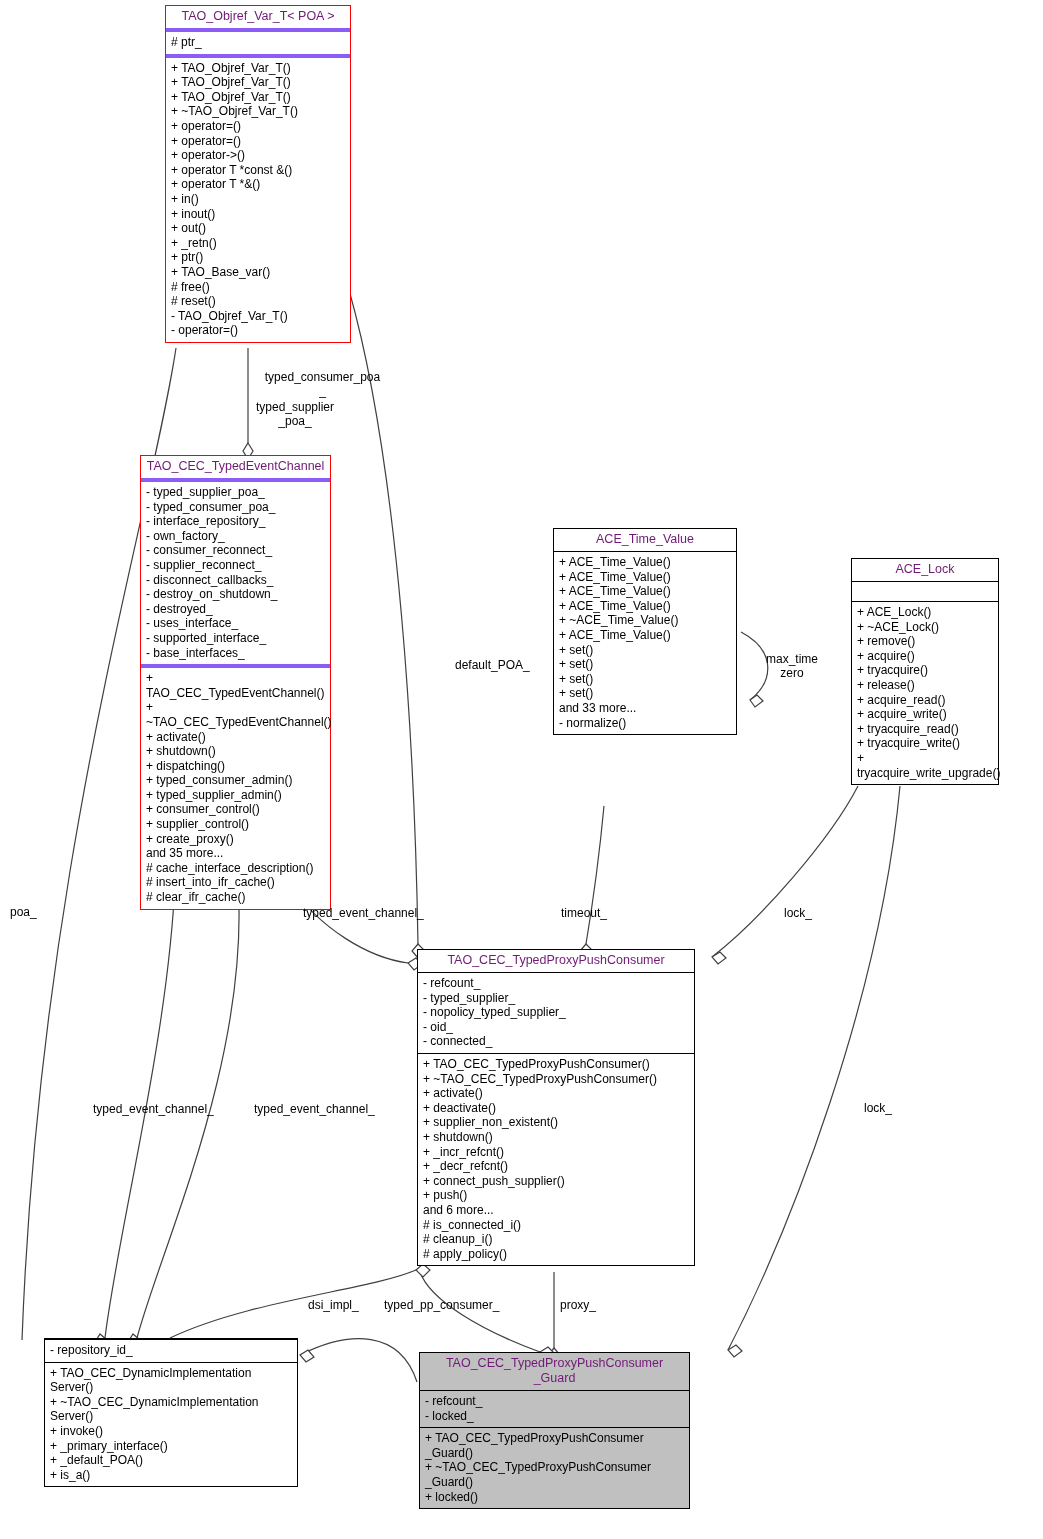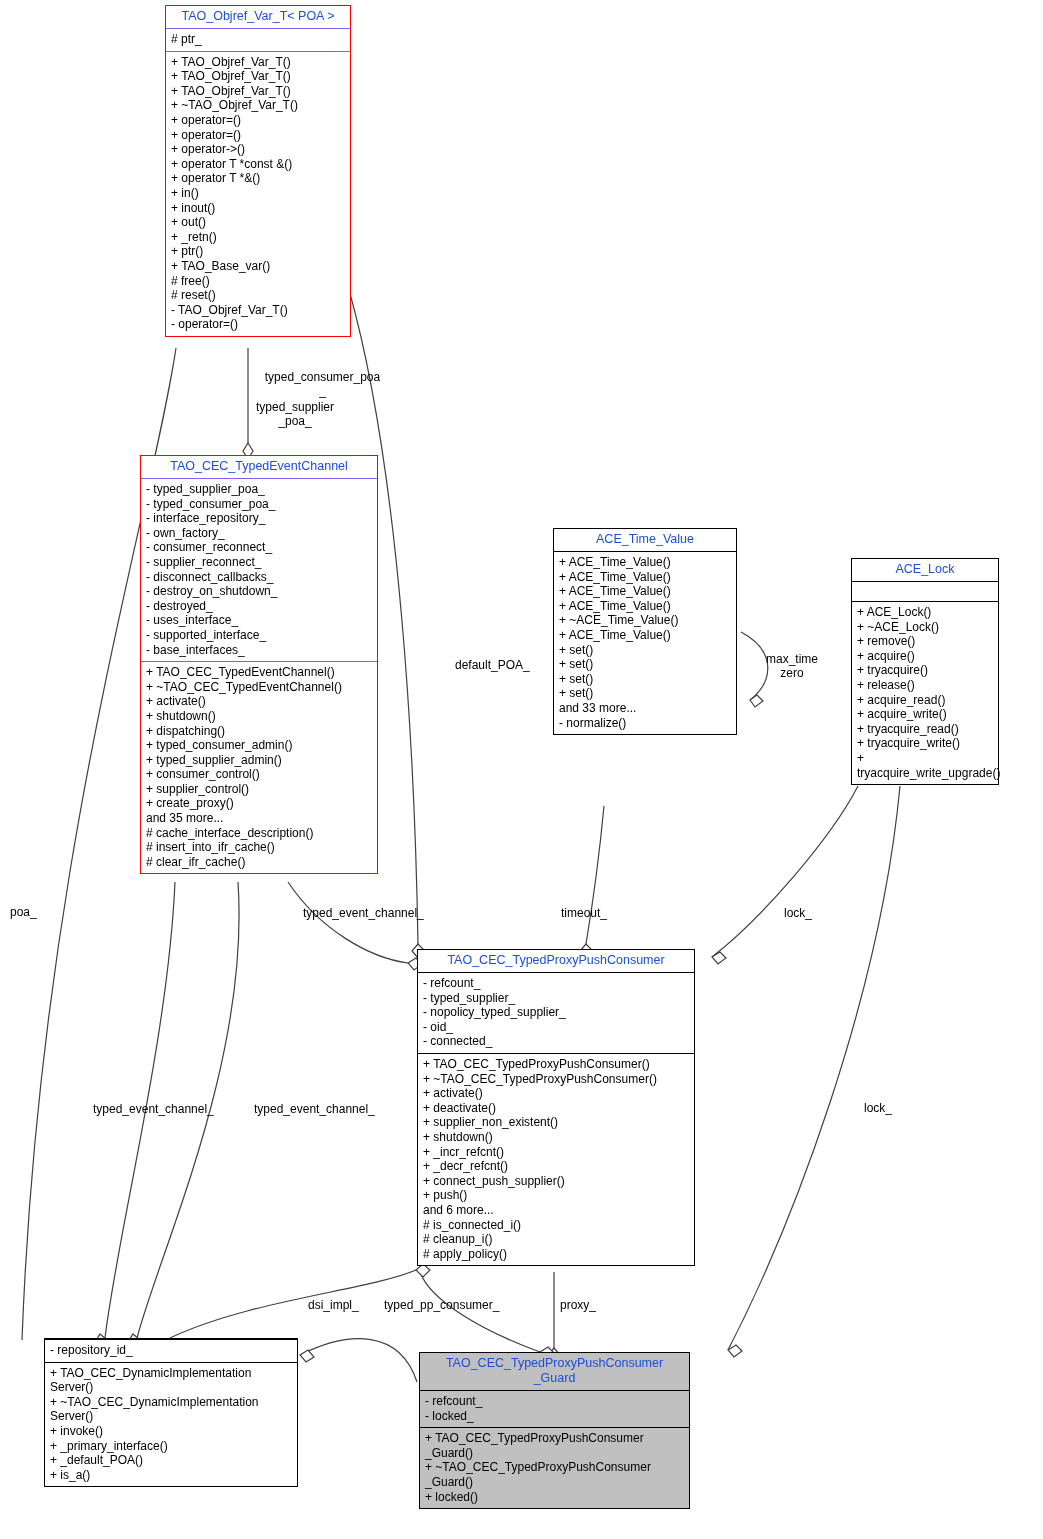--- a/index.html
+++ b/index.html
@@ -10,24 +10,24 @@
   }
   #stage{position:absolute;left:0;top:0;width:1043px;height:1539px;}
   svg.edges{position:absolute;left:0;top:0;width:1043px;height:1539px;pointer-events:none;}
 
   .uml{position:absolute;box-sizing:border-box;background:#fff;}
   .uml.red{border:1px solid #ff0000;}
   .uml.blk{border:1px solid #000000;}
   .uml.grey{border:1px solid #000000;background:#c0c0c0;}
 
   .uml .title{
-    text-align:center;font-size:12.5px;color:#1d4ed8;line-height:15px;
+    text-align:center;font-size:12.5px;color:#701a75;line-height:15px;
     padding:3px 4px 4px 4px;
   }
-  .uml.red .sep{border-top:1px solid #8b5cf6;}
+  .uml.red .sep{border-top:4px solid #8b5cf6;}
   .uml.blk .sep,.uml.grey .sep{border-top:1px solid #000000;}
 
   .uml .sect{
     padding:3px 5px 4px 5px;font-size:12px;line-height:14.6px;color:#000;
     text-align:left;
   }
   .uml .sect .row{white-space:pre-wrap;}
   .uml .sect.empty{height:15px;padding:2px 5px;}
 
   .elabel{
@@ -111,21 +111,21 @@
       <div class="row">+ _retn()</div>
       <div class="row">+ ptr()</div>
       <div class="row">+ TAO_Base_var()</div>
       <div class="row"># free()</div>
       <div class="row"># reset()</div>
       <div class="row">- TAO_Objref_Var_T()</div>
       <div class="row">- operator=()</div>
     </div>
   </div>
 
-  <div class="uml red" style="left:140px;top:455px;width:238px;">
+  <div class="uml red" style="left:140px;top:455px;width:191px;">
     <div class="title">TAO_CEC_TypedEventChannel</div>
     <div class="sect sep">
       <div class="row">- typed_supplier_poa_</div>
       <div class="row">- typed_consumer_poa_</div>
       <div class="row">- interface_repository_</div>
       <div class="row">- own_factory_</div>
       <div class="row">- consumer_reconnect_</div>
       <div class="row">- supplier_reconnect_</div>
       <div class="row">- disconnect_callbacks_</div>
       <div class="row">- destroy_on_shutdown_</div>

